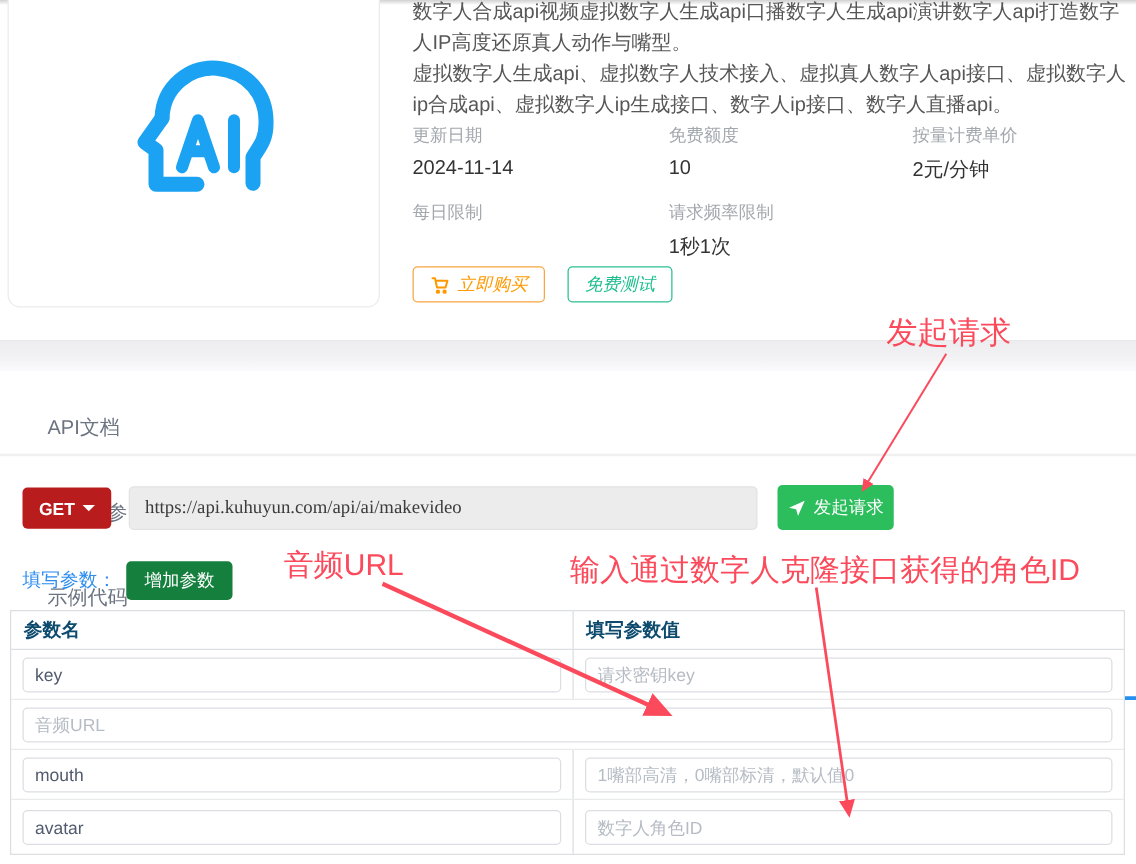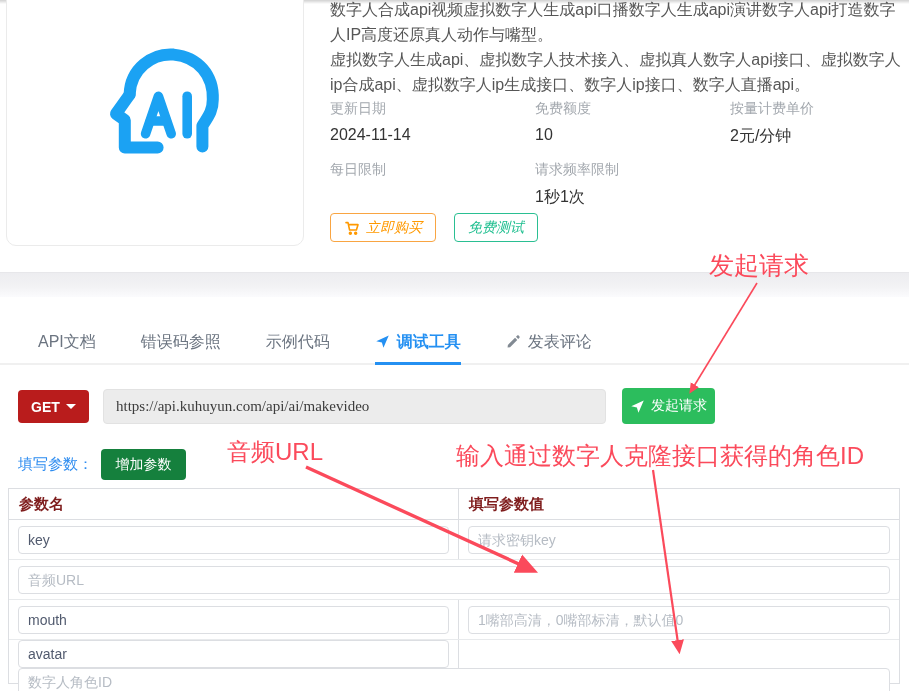--- a/index.html
+++ b/index.html
@@ -35,21 +35,21 @@
   .btn-buy { border:1px solid #f9a542; color:#ff9900; }
   .btn-trial { border:1px solid #2abf92; color:#1cbe8e; }
 
   
   .band { left:0; top:272px; width:909px; height:25px;
     background:linear-gradient(180deg,#ededf0 0%,#f2f2f4 55%,#fbfbfd 100%);
     border-top:1px solid #e7e7ea; }
 
   
   .tabbar { left:0; top:330px; width:909px; height:35px; display:flex; gap:45px;
-    padding-left:38px; border-bottom:2px solid #f0f0f0; }
+    padding-left:38px; border-bottom:2px solid #f0f0f0;flex-direction:column; }
   .tab { height:35px; padding-top:2px; font-size:16px; color:#6b7480;
     display:flex; align-items:flex-start; gap:7px; cursor:pointer; }
   .tab .ticon { margin-top:2px; }
   .tab.active { color:#2490f2; font-weight:700; border-bottom:3px solid #2490f2; }
 
   
   .get-btn { left:18px; top:390px; width:71px; height:33px; background:#b91c1c;
     border:none; border-radius:4px; color:#fff; font-size:14px; font-weight:700;
     display:flex; align-items:center; justify-content:center; gap:6px; cursor:pointer; }
   .caret { width:0; height:0; border-left:5px solid transparent;
@@ -62,26 +62,26 @@
     display:flex; align-items:center; justify-content:center; gap:6px; cursor:pointer; }
 
   
   .params-label { left:18px; top:455px; font-size:15px; color:#2d8cf0; }
   .add-btn { left:101px; top:449px; width:85px; height:31px; background:#15803d;
     border:none; border-radius:4px; color:#fff; font-size:14px; cursor:pointer; }
 
   
   .ptable { left:8px; top:488px; width:892px; border:1px solid #dcdee2; background:#fff; }
   .trow { display:flex; border-bottom:1px solid #e8eaec; }
-  .trow:last-child { border-bottom:none;flex-direction:column; }
+  .trow:last-child { border-bottom:none; }
   .thead { height:31px; border-bottom:1px solid #dcdee2; }
   .tcell { padding:0 9px; display:flex; align-items:center; }
   .c1 { width:450px; border-right:1px solid #dcdee2; }
   .c2 { flex:1; }
-  .thead .tcell { font-size:15px; font-weight:700; color:#7f1d1d; padding-left:10px;font-family:Liberation Serif, serif; }
+  .thead .tcell { font-size:15px; font-weight:700; color:#0c4a6e; padding-left:10px;font-family:Liberation Serif, serif; }
   .prow { height:40px; }
   .prow:last-child { height:43px; }
   .pinput { width:100%; height:28px; border:1px solid #dcdee2; border-radius:4px;
     padding:0 9px; font-size:14px; color:#515a6e; background:#fff; font-family:inherit; }
   .pinput::placeholder { color:#b6bcc4; }
 
   
   .anno { color:#fb4a5b; font-weight:500; white-space:nowrap; z-index:40; }
   .anno-1 { left:709px; top:249px; font-size:25px; }
   .anno-2 { left:227px; top:436px; font-size:24px; }

